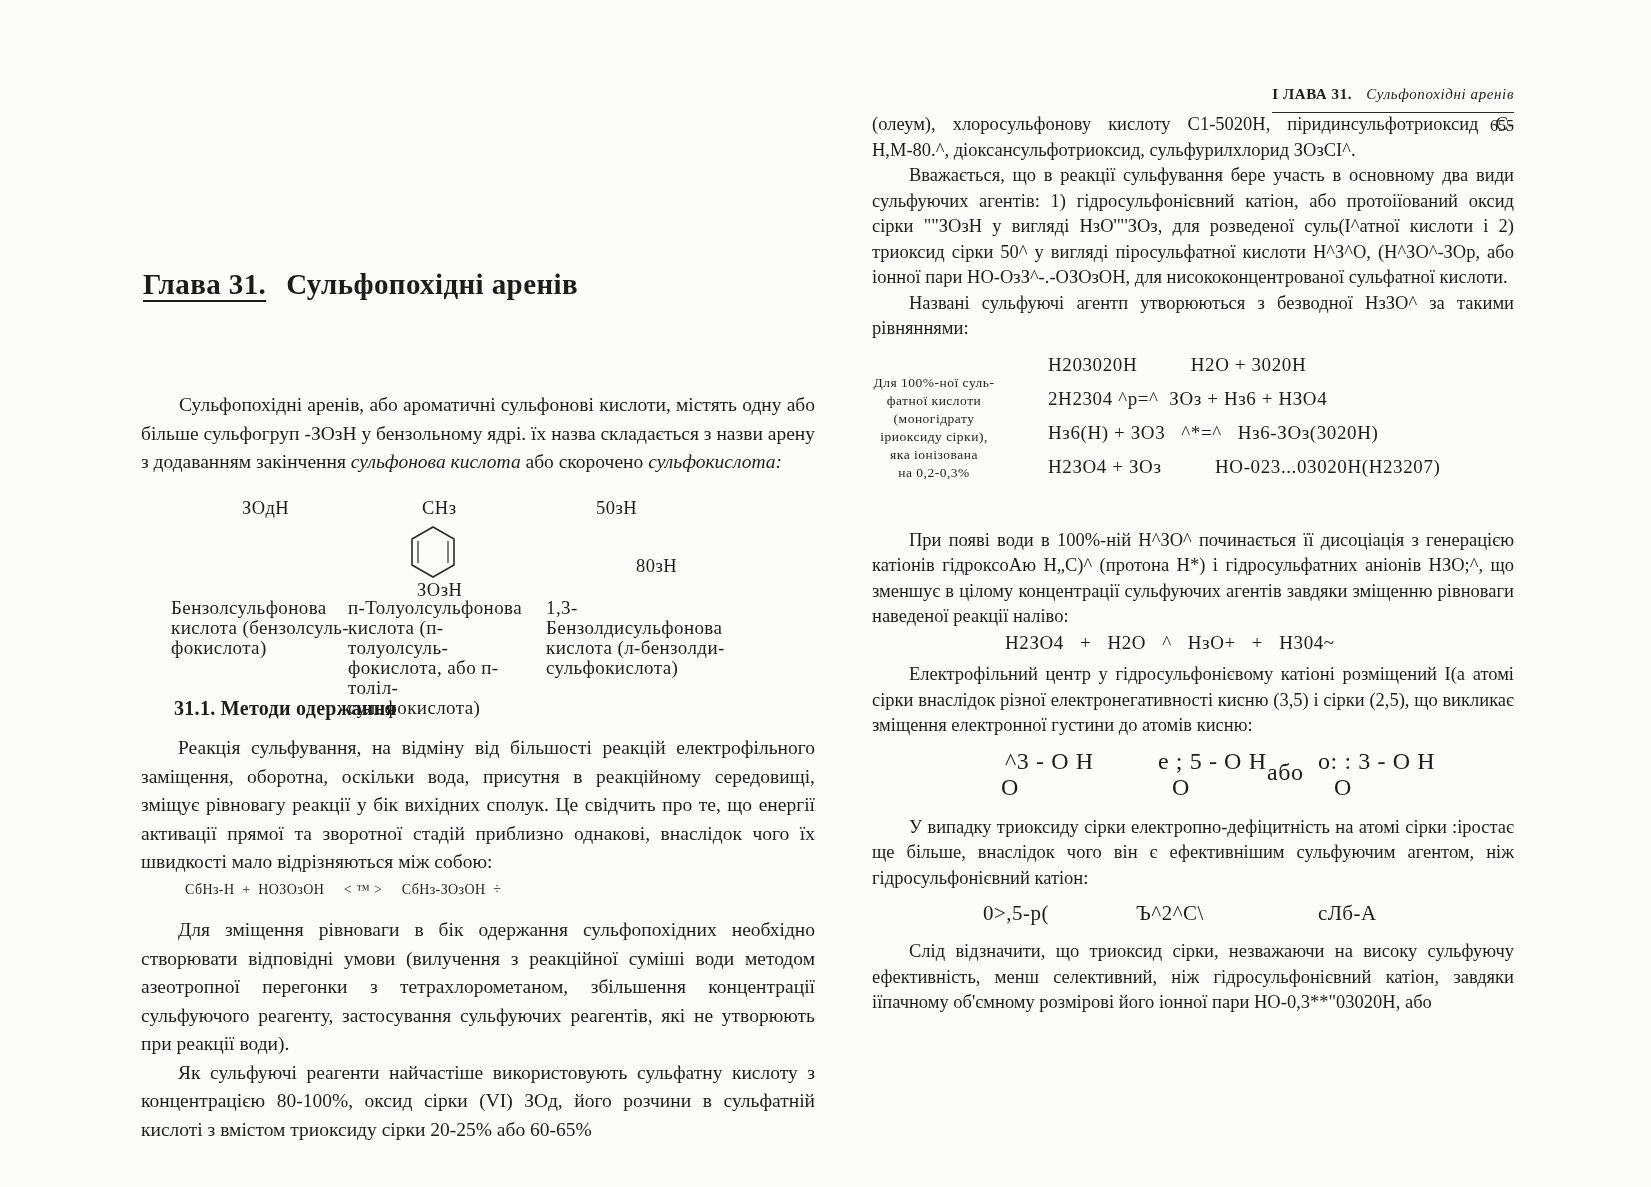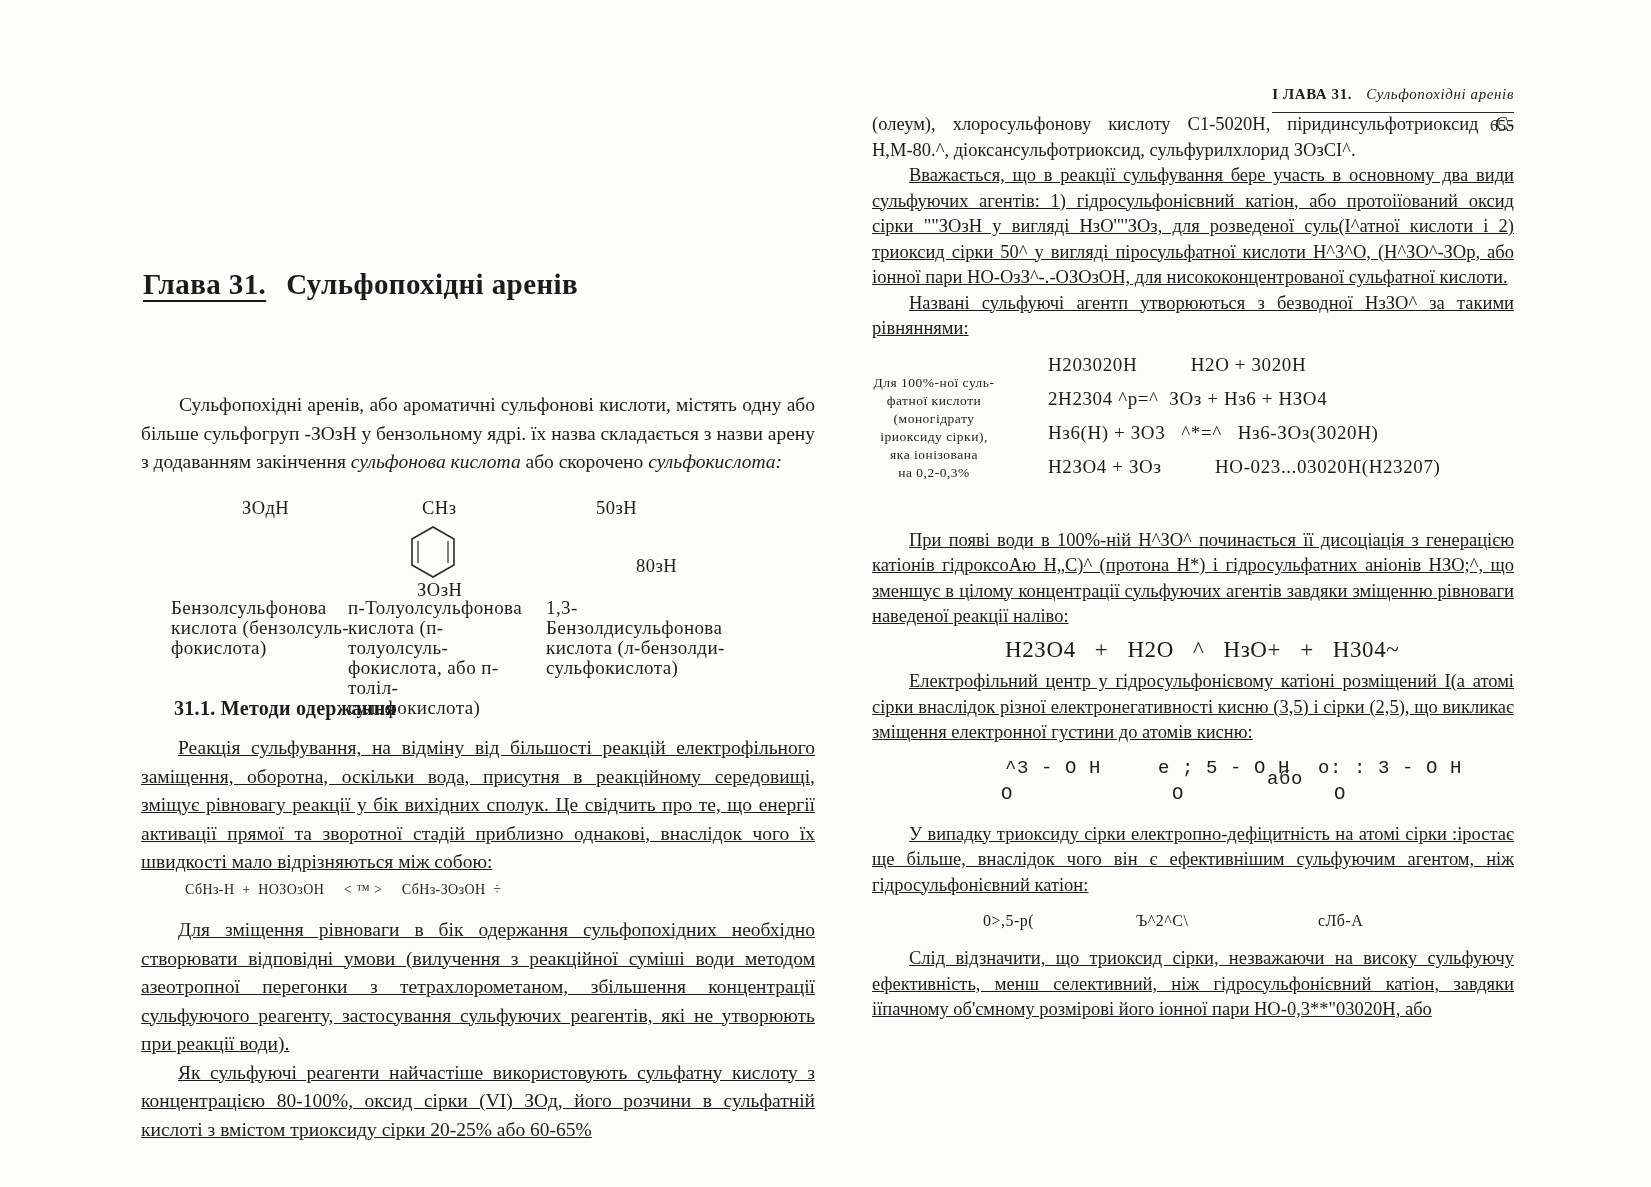--- a/index.html
+++ b/index.html
@@ -9,21 +9,21 @@
     position: relative;
     overflow: hidden;
     font-family: "Liberation Serif", "DejaVu Serif", serif;
     color: #1c1c1c;
   }
   .page { position: absolute; top: 0; }
   .page-left { left: 141px; width: 676px; }
   .page-right { left: 872px; width: 642px; font-size: 18.5px; line-height: 25.5px; }
   .abs { position: absolute; }
   .just { text-align: justify; }
-  .ind { text-indent: 37px; text-decoration: underline; }
+  .ind { text-indent: 37px; }
   .preline { white-space: pre-line; }
   p { margin: 0; }
 
   
   .lp-title { top: 268px; left: 2px; font-size: 29px; font-weight: bold; letter-spacing: .4px; }
   .chap-num { text-decoration: underline; text-underline-offset: 6px; margin-right: 20px; }
   .lp-intro { top: 391px; left: 0; width: 674px; font-size: 19.5px; line-height: 28.5px; text-indent: 38px; }
   .lp-structures { top: 494px; left: 0; width: 674px; height: 200px; font-size: 18.5px; letter-spacing: .5px; }
   .f-1 { left: 101px; top: 4px; }
   .f-2 { left: 281px; top: 4px; }
@@ -48,32 +48,32 @@
   .rh-name { font-style: italic; }
   .rh-page { font-size: 16px; }
   .rp-body { position: absolute; top: 112px; left: 0; width: 642px; }
 
   .eq-block { position: relative; margin: 8px 0 6px 0; height: 172px; }
   .margin-note { position: absolute; left: -19px; top: 24px; width: 162px;
     font-size: 13.5px; line-height: 18px; text-align: center; letter-spacing: .5px; }
   .eq-lines { margin-left: 176px; padding-top: 2px; }
   .eq-line { height: 34px; white-space: pre; font-size: 19px; letter-spacing: .6px; }
 
-  .center-eq { margin: 7px 0 7px 133px; white-space: pre; font-size: 23px; letter-spacing: .6px; }
+  .center-eq { margin: 0 0 7px 133px; white-space: pre; font-size: 19px; letter-spacing: .6px; }
 
-  .chem-row { position: relative; height: 60px; margin: 10px 0 6px 0; font-size: 19px; letter-spacing: .6px; font-family: Liberation Mono, monospace; }
+  .chem-row { position: relative; height: 60px; margin: 10px 0 6px 0; font-size: 24px; letter-spacing: .6px; }
   .chem { position: absolute; top: 0; }
   .c1 { left: 133px; } .c2 { left: 286px; } .conn { left: 395px; top: 11px; } .c3 { left: 446px; }
   .chem-top { display: block; }
   .chem-bot { display: block; margin-top: 1px; }
   .c1 .chem-bot { margin-left: -4px; }
   .c2 .chem-bot { margin-left: 14px; }
   .c3 .chem-bot { margin-left: 16px; }
 
-  .formula-row { position: relative; height: 32px; margin: 8px 0 8px 0; font-size: 16px; letter-spacing: .5px; }
+  .formula-row { position: relative; height: 32px; margin: 8px 0 8px 0; font-size: 21px; letter-spacing: .5px; }
   .fr { position: absolute; top: 2px; }
   .fr1 { left: 111px; } .fr2 { left: 264px; } .fr3 { left: 446px; }
 </style>
 </head>
 <body>
 
 <div class="page page-left">
 
   <div class="abs lp-title">
     <span class="chap-num">Глава 31.</span><span class="chap-name">Сульфопохідні аренів</span>

